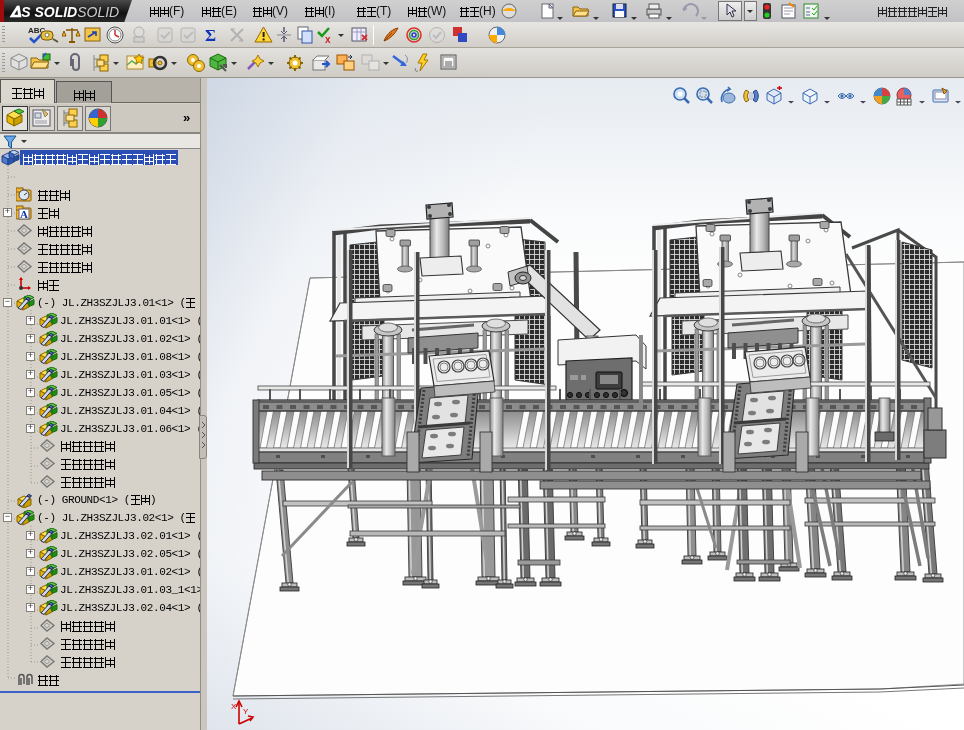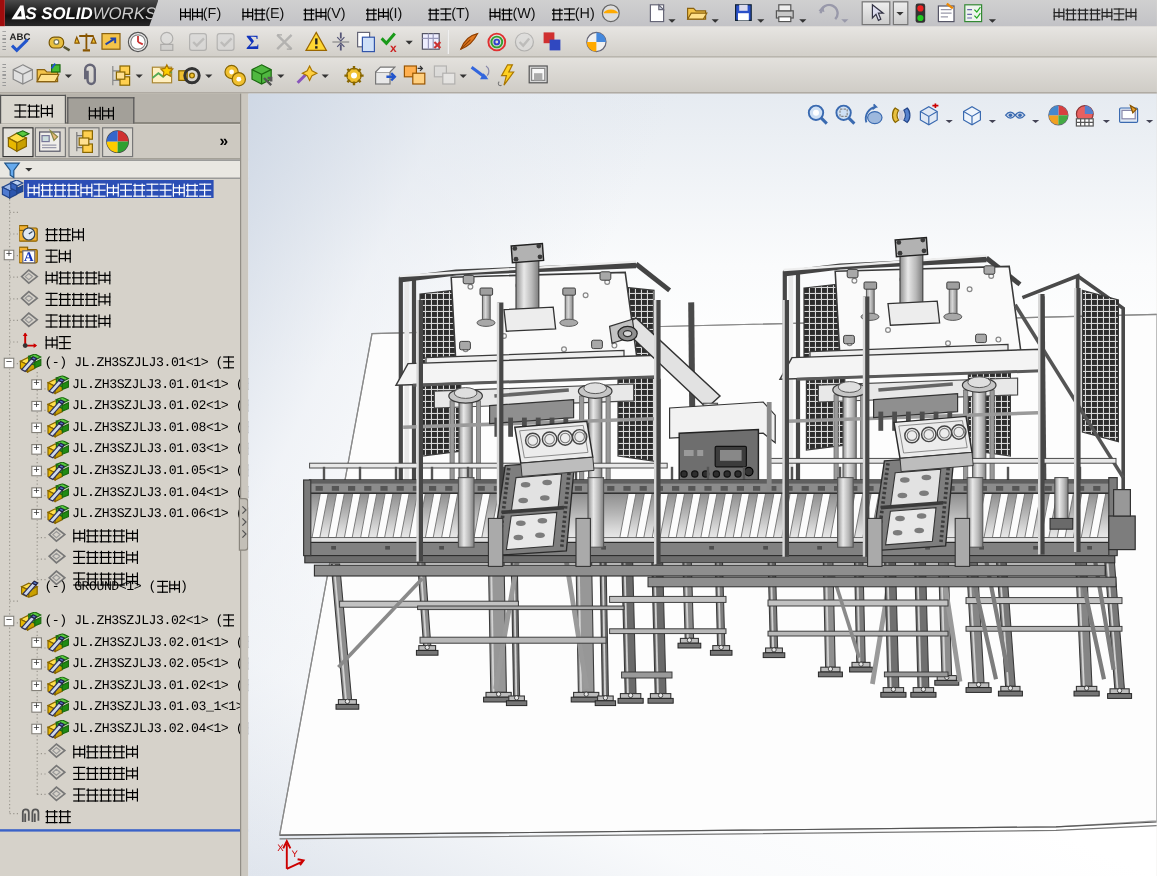--- a/index.html
+++ b/index.html
@@ -59,21 +59,21 @@
 <div id="tbar">
       <span class="mi" style="left:149px"><i class="cj v2 " style="width:9px;height:10px;--cc:#000"></i><i class="cj v2 " style="width:9px;height:10px;--cc:#000"></i>(F)</span>
       <span class="mi" style="left:201px"><i class="cj v2 " style="width:9px;height:10px;--cc:#000"></i><i class="cj v1 " style="width:9px;height:10px;--cc:#000"></i>(E)</span>
       <span class="mi" style="left:252px"><i class="cj v1 " style="width:9px;height:10px;--cc:#000"></i><i class="cj v2 " style="width:9px;height:10px;--cc:#000"></i>(V)</span>
       <span class="mi" style="left:304px"><i class="cj v1 " style="width:9px;height:10px;--cc:#000"></i><i class="cj v2 " style="width:9px;height:10px;--cc:#000"></i>(I)</span>
       <span class="mi" style="left:356px"><i class="cj v1 " style="width:9px;height:10px;--cc:#000"></i><i class="cj v0 " style="width:9px;height:10px;--cc:#000"></i>(T)</span>
       <span class="mi" style="left:407px"><i class="cj v2 " style="width:9px;height:10px;--cc:#000"></i><i class="cj v1 " style="width:9px;height:10px;--cc:#000"></i>(W)</span>
       <span class="mi" style="left:459px"><i class="cj v1 " style="width:9px;height:10px;--cc:#000"></i><i class="cj v0 " style="width:9px;height:10px;--cc:#000"></i>(H)</span>
 <div id="tred"></div>
       <div id="tlogo">
-        <span class="lg"><i style="font-size:15px">𝚫</i>S SOLID<span style="color:#ccc;font-weight:normal">WORKS</span></span>
+        <span class="lg"><i style="font-size:15px">𝚫</i>S SOLID<span style="color:#ccc;font-weight:normal">SOLID</span></span>
       </div>
 <span class="tbi" style="left:500px;top:2px"><svg width="18" height="18">
           <circle cx="9" cy="9" r="7" fill="#ddd" stroke="#666"></circle>
           <path d="M3 9 a6 3 0 0 1 12 0" fill="#fa0"></path>
         </svg></span>
 <span class="tbi" style="left:540px;top:3px"><svg width="16" height="16">
           <rect x="2" y="1" width="11" height="14" fill="#fff" stroke="#667"></rect>
           <path d="M9 1 l4 4 h-4 Z" fill="#cdd4e0" stroke="#667"></path>
         </svg></span>
 <span class="tbi" style="left:556px;top:8px"><svg width="8" height="6">
@@ -130,21 +130,21 @@
           <path d="M4 6h4M4 10h4M4 13h4" stroke="#66a"></path>
           <path d="M10 6l2 2 3-4M10 11l2 2 3-4" stroke="#2a2" fill="none"></path>
         </svg></span>
 <span class="tbi" style="left:823px;top:8px"><svg width="8" height="6">
           <path d="M1 1 l3 3 l3 -3" fill="#333"></path>
         </svg></span>
 <span class="mi" style="left:877px;top:4px;color:#222"><i class="cj v2 " style="width:9px;height:10px;--cc:#222"></i><i class="cj v1 " style="width:9px;height:10px;--cc:#222"></i><i class="cj v1 " style="width:9px;height:10px;--cc:#222"></i><i class="cj v1 " style="width:9px;height:10px;--cc:#222"></i><i class="cj v2 " style="width:9px;height:10px;--cc:#222"></i><i class="cj v0 " style="width:9px;height:10px;--cc:#222"></i><i class="cj v2 " style="width:9px;height:10px;--cc:#222"></i></span>
 </div>
 <div id="tbar2">
       <div class="grip" style="top:4px;height:18px"></div>
-      <span class="tbi" style="left:7px;top:3px;width:20px;height:20px"><svg width="20" height="20">
+      <span class="tbi" style="left:27px;top:3px;width:20px;height:20px"><svg width="20" height="20">
           <text x="1" y="8" font-size="8" font-weight="bold" fill="#222" font-family="Liberation Sans">ABC</text>
           <path d="M3 13 l4 4 l9 -9" stroke="#2255cc" stroke-width="2.5" fill="none"></path>
         </svg></span>
       <span class="tbi" style="left:39px;top:3px;width:20px;height:20px"><svg width="20" height="20">
           <rect x="2" y="6" width="12" height="9" rx="4" fill="#e8c040" stroke="#775500"></rect>
           <circle cx="8" cy="10" r="2" fill="#fff" stroke="#775"></circle>
           <path d="M14 14 l5 3" stroke="#553" stroke-width="2"></path>
         </svg></span>
       <span class="tbi" style="left:62px;top:3px;width:20px;height:20px"><svg width="20" height="20">
           <path d="M10 3 v13 M4 5 h12" stroke="#885500" stroke-width="1.5" fill="none"></path>
@@ -562,21 +562,21 @@
             </svg></span>
           <span class="ttext" style="left:60px"><i class="cj v0 " style="width:10px;height:11px;--cc:#000"></i><i class="cj v1 " style="width:10px;height:11px;--cc:#000"></i><i class="cj v1 " style="width:10px;height:11px;--cc:#000"></i><i class="cj v1 " style="width:10px;height:11px;--cc:#000"></i><i class="cj v2 " style="width:10px;height:11px;--cc:#000"></i></span>
         </div>
 <div class="trow" style="top:395px">
           <span class="ticon" style="left:39px"><svg width="17" height="15">
               <path d="M2 7.5 L8 2 L15 7.5 L8 13 Z" fill="none" stroke="#777" stroke-width="1.4"></path>
               <path d="M5 7.5 L8 5 L11 7.5 L8 10 Z" fill="none" stroke="#999" stroke-width="1"></path>
             </svg></span>
           <span class="ttext" style="left:60px"><i class="cj v0 " style="width:10px;height:11px;--cc:#000"></i><i class="cj v1 " style="width:10px;height:11px;--cc:#000"></i><i class="cj v1 " style="width:10px;height:11px;--cc:#000"></i><i class="cj v1 " style="width:10px;height:11px;--cc:#000"></i><i class="cj v2 " style="width:10px;height:11px;--cc:#000"></i></span>
         </div>
-<div class="trow" style="top:403px">
+<div class="trow" style="top:413px">
           <span class="ticon" style="left:16px"><svg width="19" height="16">
               <path d="M2 7 l6 -3 l7 3 l-6 3 Z" fill="#ffe04d" stroke="#886600"></path>
               <path d="M2 7 v6 l6 3 v-6 Z" fill="#e8b800" stroke="#886600"></path>
               <path d="M15 7 v6 l-7 3 v-6 Z" fill="#c9a000" stroke="#886600"></path>
               <path d="M3 13 l8 -9 l3 1.5 l-8 9 Z" fill="#cdd8ee" stroke="#335"></path>
               <path d="M11 4 l3 1.5 l1.5 -1.8 l-3 -1.4Z" fill="#5577cc" stroke="#224"></path>
             </svg></span>
           <span class="ttext mono" style="left:37px">(-) GROUND&lt;1&gt; (<i class="cj v0 " style="width:9px;height:10px;--cc:#000"></i><i class="cj v2 " style="width:9px;height:10px;--cc:#000"></i>)</span>
         </div>
 <div class="trow" style="top:431px">

